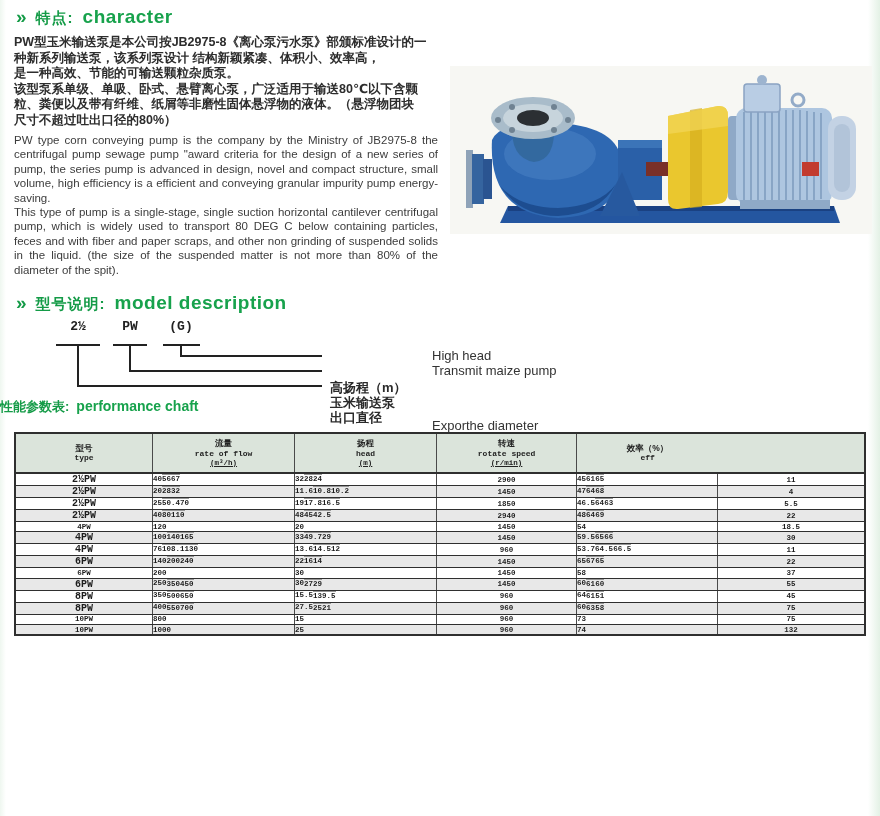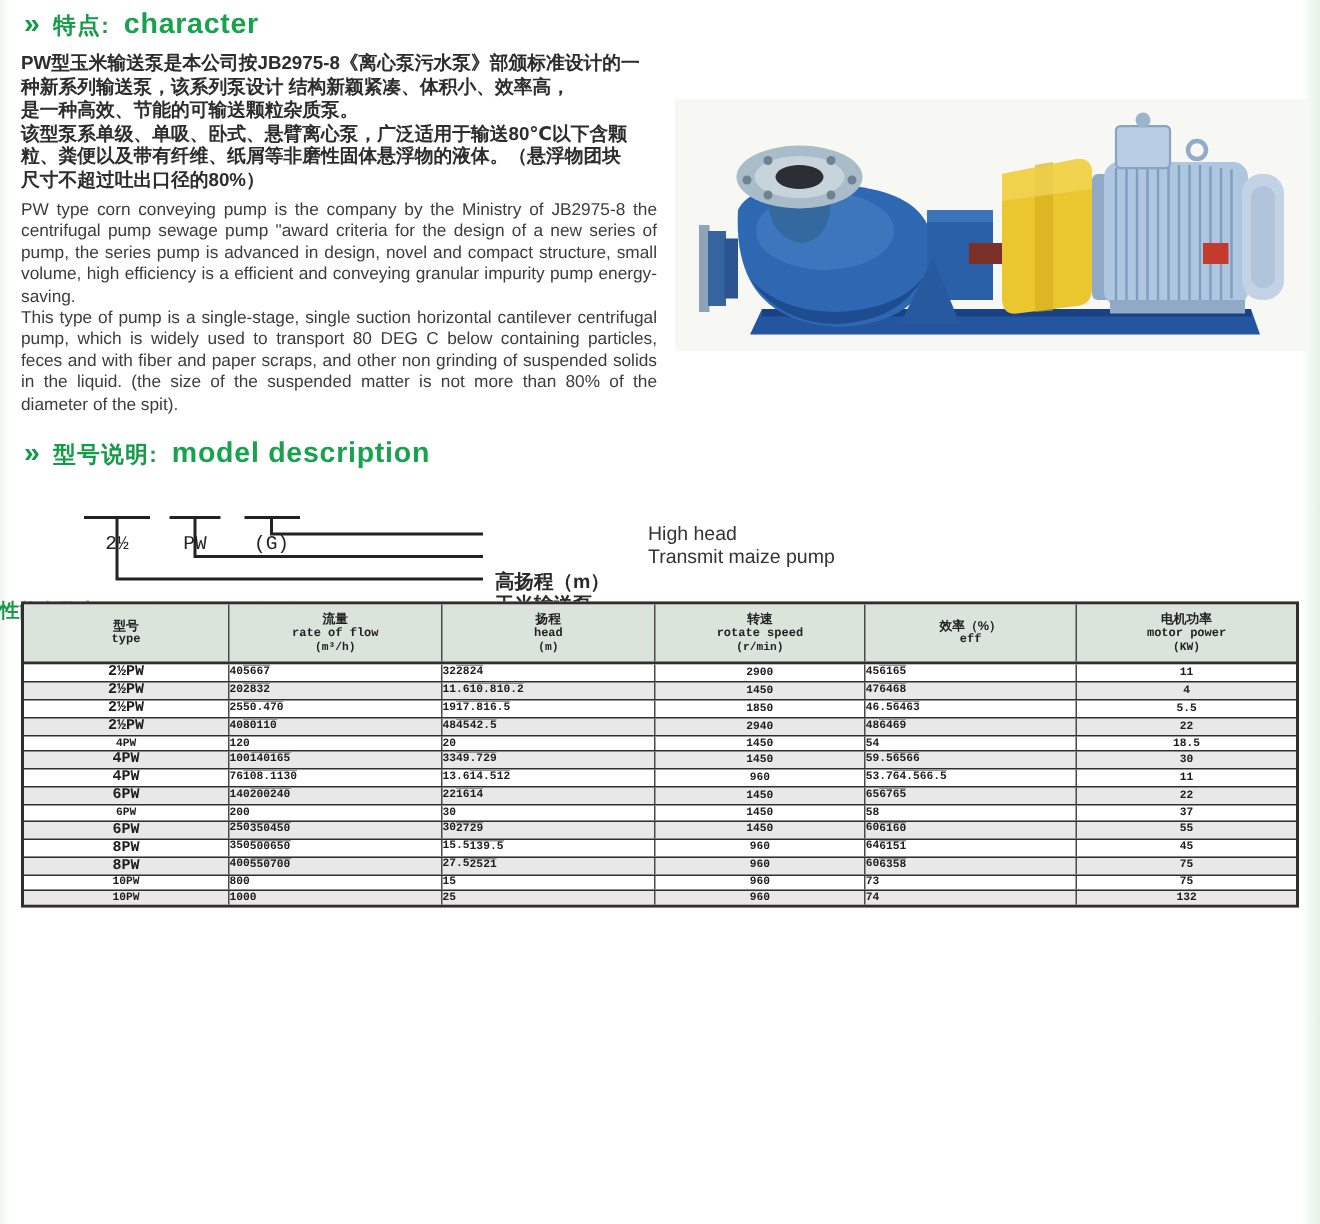--- a/index.html
+++ b/index.html
@@ -26,41 +26,41 @@
   #zh-para div{line-height:15.6px;white-space:nowrap;}
   #en-para{position:absolute;left:14px;top:133px;width:424px;font-size:11.5px;color:#3c3c3c;}
   #en-para .en-p{line-height:14.4px;text-align:justify;margin:0;}
 
   
   #pump-fig{position:absolute;left:450px;top:66px;width:422px;height:168px;margin:0;}
 
   
   #diagram{position:absolute;left:0;top:318px;width:880px;height:86px;}
   #diagram svg{position:absolute;left:0;top:0;}
-  .code{position:absolute;top:1px;font-size:13px;font-weight:normal;color:#222;text-align:center;font-family:"Liberation Mono","DejaVu Sans Mono",monospace;margin-top:36px;}
+  .code{position:absolute;top:1px;font-size:13px;font-weight:bold;color:#222;text-align:center;font-family:"Liberation Mono","DejaVu Sans Mono",monospace;}
   #code-1{left:60px;width:36px;}
   #code-2{left:114px;width:32px;}
   #code-3{left:163px;width:36px;}
   .lg-zh{position:absolute;left:330px;font-size:13px;font-weight:bold;color:#2a2a2a;white-space:nowrap;margin-top:32px;}
   .lg-en{position:absolute;left:432px;font-size:13px;color:#333;white-space:nowrap;}
 
   
   #perf-head{position:absolute;left:0;top:398px;display:flex;align-items:baseline;gap:7px;white-space:nowrap;}
   #perf-head .zh{font-size:13px;font-weight:bold;color:#149b47;}
   #perf-head .en{font-size:14px;font-weight:bold;color:#17a24c;}
 
   
-  .tbl{position:absolute;left:14px;top:401px;width:852px;border:2px solid #2f2f2f;background:#f9a8d4;box-sizing:border-box;}
+  .tbl{position:absolute;left:14px;top:432px;width:852px;border:2px solid #2f2f2f;background:#a3a3a3;box-sizing:border-box;}
   .tbl *{box-sizing:border-box;}
   .tbl-header{display:flex;background:#dbe4db;border-bottom:2px solid #2f2f2f;height:40px;}
   .th{display:flex;flex-direction:column;justify-content:center;align-items:center;border-right:1px solid #4a4a4a;line-height:1.25;}
   .th:last-child{border-right:none;}
   .thz{font-size:8.5px;font-weight:bold;color:#222;}
   .the{font-size:8px;font-weight:bold;color:#222;font-family:"Liberation Mono","DejaVu Sans Mono",monospace;}
-  .thu{font-size:7.5px;font-weight:bold;color:#222;font-family:"Liberation Mono","DejaVu Sans Mono",monospace;}
+  .thu{font-size:7.5px;font-weight:bold;color:#222;font-family:"Liberation Mono","DejaVu Sans Mono",monospace;text-decoration:underline;}
   .c1{width:16.16%;} .c2{width:16.75%;} .c3{width:16.75%;} .c4{width:16.51%;} .c5{width:16.63%;} .c6{flex:1;}
   .group{display:flex;border-top:1px solid #2f2f2f;background:#fff;}
   .group:first-child{border-top:none;}
   .group:nth-child(even){background:#e8e8e8;}
   .cell{border-right:1px solid #4a4a4a;}
   .cell:last-child{border-right:none;}
   .cell.span{display:flex;align-items:center;justify-content:center;font-size:7.5px;color:#1d1d1d;font-family:"Liberation Mono","DejaVu Sans Mono",monospace;font-weight:bold;}
   .cell.rows{display:flex;flex-direction:row;}
   .subrow{height:9.3px;display:flex;align-items:center;justify-content:center;border-top:1px solid #969696;font-size:7.5px;color:#1d1d1d;font-family:"Liberation Mono","DejaVu Sans Mono",monospace;font-weight:bold;}
   .subrow:first-child{border-top:none;}
@@ -211,25 +211,20 @@
       </div>
       <div class="th c4">
         <div class="thz">转速</div>
         <div class="the">rotate speed</div>
         <div class="thu">(r/min)</div>
       </div>
       <div class="th c5">
         <div class="thz">效率（%）</div>
         <div class="the">eff</div>
       </div>
-      <div class="th c6">
-        <div class="thz">电机功率</div>
-        <div class="the">motor power</div>
-        <div class="thu">(KW)</div>
-      </div>
     </div>
   <div class="tbl-body" id="tbl-body">
       <div class="group">
         <div class="cell span c1 type">2½PW</div>
         <div class="cell rows c2">
           <div class="subrow">40</div>
           <div class="subrow">56</div>
           <div class="subrow">67</div>
         </div>
         <div class="cell rows c3">

